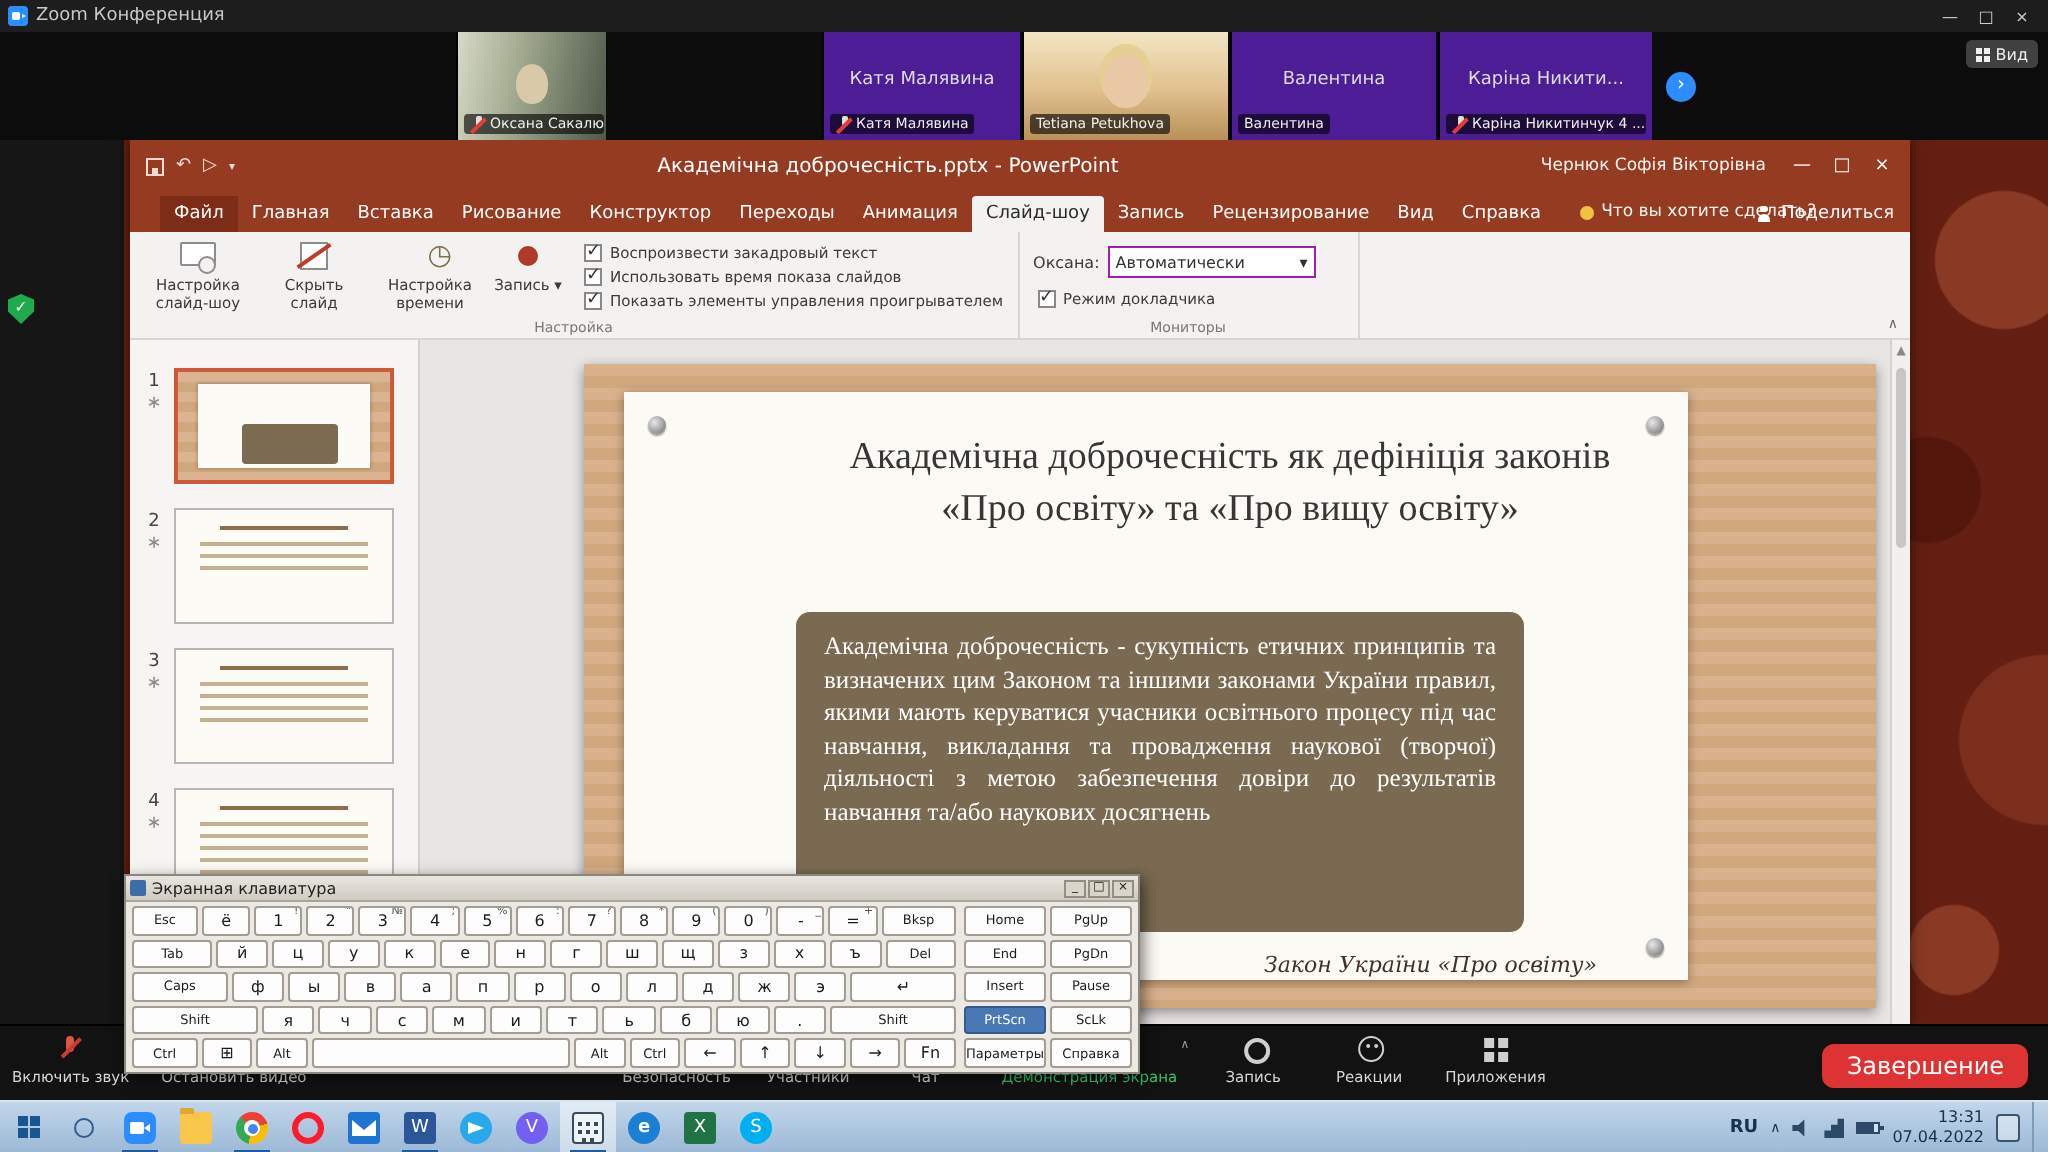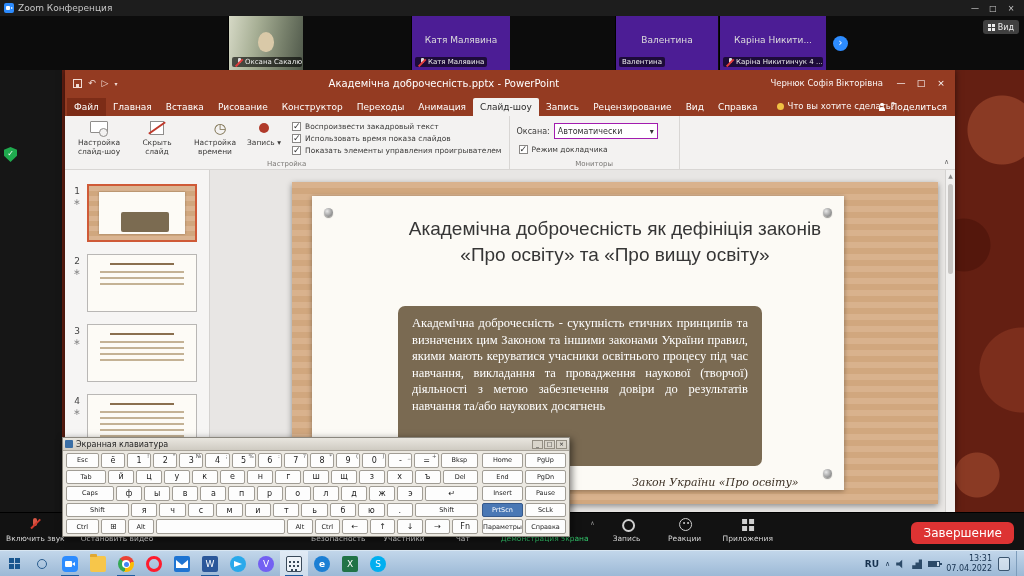--- a/index.html
+++ b/index.html
@@ -46,21 +46,21 @@
 .ppt{position:absolute;left:65px;top:0;width:890px;height:442px;background:#f3f2f1;box-shadow:0 0 7px rgba(0,0,0,.55);display:flex;flex-direction:column}
 .ptitle{height:26px;background:#943b22;display:flex;align-items:center;color:#fff;padding:0 4px;flex:0 0 auto}
 .qat{display:flex;align-items:center;gap:6px;margin-left:4px}
 .qsave{width:9px;height:9px;border:1px solid #f2ddd6;position:relative}
 .qsave::after{content:"";position:absolute;left:2px;bottom:0;width:3px;height:3px;background:#f2ddd6}
 .qglyph{font-size:9px;color:#f2ddd6;line-height:10px}
 .qdrop{font-size:6px;color:#f2ddd6}
 .pt-text{flex:1;text-align:center;font-size:10px;white-space:nowrap;overflow:hidden;padding:0 8px}
 .pt-user{font-size:8.5px;margin-right:8px;opacity:.95;white-space:nowrap}
 .pwc{width:20px;height:20px;display:flex;align-items:center;justify-content:center;font-size:9px;color:#fff}
-.ptabs{height:20px;background:#943b22;display:flex;align-items:flex-end;padding-left:2px;color:#fff;position:relative;flex:0 0 auto}
+.ptabs{height:20px;background:#943b22;display:flex;align-items:flex-end;padding-left:15px;color:#fff;position:relative;flex:0 0 auto}
 .tab{padding:4px 7px 4px;font-size:9px;white-space:nowrap}
 .tab.file{background:#7c2c17}
 .tab.active{background:#f3f2f1;color:#2b2b2b;border-radius:2px 2px 0 0}
 .tellme{display:flex;align-items:center;gap:4px;font-size:8.5px;margin-left:12px;opacity:.95;padding-bottom:5px;white-space:nowrap}
 .bulb{width:7px;height:7px;border-radius:50%;background:#f6c945}
 .sharebtn{position:absolute;right:8px;bottom:4px;display:flex;align-items:center;gap:4px;font-size:9px}
 .person{width:9px;height:9px;position:relative}
 .person::before{content:"";position:absolute;left:3px;top:0;width:3.5px;height:3.5px;border-radius:50%;background:#fff}
 .person::after{content:"";position:absolute;left:1.2px;top:4.5px;width:6.8px;height:3.5px;border-radius:3px 3px 0 0;background:#fff}
 
@@ -103,21 +103,21 @@
 .tcard{position:absolute;left:10px;top:6px;right:10px;bottom:6px;background:#fdfbf6;box-shadow:0 0 2px rgba(0,0,0,.3)}
 .tbox{position:absolute;left:32px;top:26px;width:48px;height:20px;background:#7b6b51;border-radius:2px}
 .mini2,.mini3,.mini4{background:#fdfbf6}
 .tline{position:absolute;left:12px;right:12px;height:2px;background:#c4b295}
 .tline.l0{top:8px;background:#8a6f4f;left:22px;right:22px}
 .tline.l1{top:16px}.tline.l2{top:22px}.tline.l3{top:28px}.tline.l4{top:34px}.tline.l5{top:40px}
 .canvas{flex:1;background:#e8e6e4;position:relative;min-width:0}
 .slide{position:absolute;left:82px;top:12px;width:646px;height:322px;background:repeating-linear-gradient(180deg,#d9b28d 0 6px,#d1a77e 6px 12px);box-shadow:0 2px 6px rgba(0,0,0,.4)}
 .card{position:absolute;left:20px;top:14px;width:532px;height:294px;background:#fcfaf5;box-shadow:0 1px 5px rgba(0,0,0,.35)}
 .screw{position:absolute;width:9px;height:9px;border-radius:50%;background:radial-gradient(circle at 35% 35%,#e8e8e8,#9a9a9a 60%,#6f6f6f);box-shadow:0 1px 1px rgba(0,0,0,.4)}
-.stitle{position:absolute;left:50%;transform:translateX(-50%);top:34px;width:420px;text-align:center;font-family:Liberation Sans, sans-serif;font-size:19px;line-height:1.35;color:#363636}
+.stitle{position:absolute;left:50%;transform:translateX(-50%);top:34px;width:420px;text-align:center;font-family:Liberation Serif, serif;font-size:19px;line-height:1.35;color:#363636}
 .sbox{position:absolute;left:106px;top:124px;width:364px;min-height:160px;background:#7a6a52;border-radius:7px;padding:9px 14px;color:#fff;font-family:"Liberation Serif","DejaVu Serif",serif;font-size:12.5px;line-height:1.32;text-align:justify}
 .ssource{position:absolute;left:340px;top:294px;font-family:"DejaVu Serif","Liberation Serif",serif;font-style:italic;font-size:11px;color:#3e3226}
 .vsb{width:10px;background:#f1f0ef;border-left:1px solid #d4d2d0;position:relative;flex:0 0 auto}
 .vsb .up{position:absolute;top:2px;left:0;right:0;text-align:center;font-size:6px;color:#888}
 .vsb .tmb{position:absolute;left:2px;right:2px;top:14px;height:90px;background:#c8c6c4;border-radius:3px}
 
 
 .osk{position:absolute;left:62px;top:437px;width:508px;height:100px;background:#ece9e2;border:1px solid #8b877e;box-shadow:2px 2px 7px rgba(0,0,0,.5);z-index:85;display:flex;flex-direction:column}
 .osk-title{height:13px;background:linear-gradient(#e9e6df,#cfcbc2);display:flex;align-items:center;padding:0 2px;font-size:8px;color:#222;border-bottom:1px solid #a9a49a;flex:0 0 auto}
 .osk-ico{width:8px;height:8px;background:#3a6ea5;margin-right:3px;border-radius:1px;flex:0 0 auto}
@@ -230,20 +230,26 @@
           <span>Оксана Сакалюк, доцен...</span>
         </div>
       </div>
       <div class="tile novideo" style="left: 411px; width: 99px;">
         <div class="cname">Катя Малявина</div>
         <div class="plabel">
           <span class="micoff"></span>
           <span>Катя Малявина</span>
         </div>
       </div>
+      <div class="tile video-bright" style="left: 511px; width: 103px;">
+        <div class="face"></div>
+        <div class="plabel">
+          <span>Tetiana Petukhova</span>
+        </div>
+      </div>
       <div class="tile novideo" style="left: 615px; width: 103px;">
         <div class="cname">Валентина</div>
         <div class="plabel">
           <span>Валентина</span>
         </div>
       </div>
       <div class="tile novideo" style="left: 719px; width: 107px;">
         <div class="cname">Каріна Никити...</div>
         <div class="plabel">
           <span class="micoff"></span>

